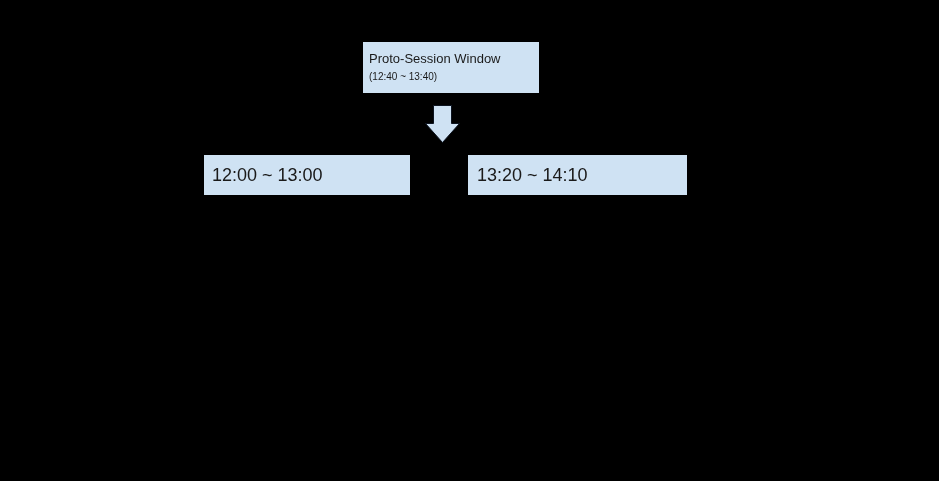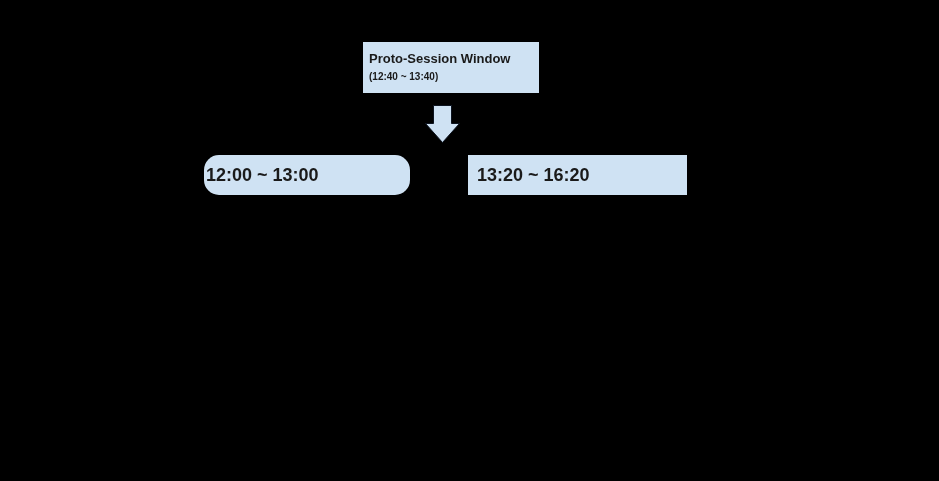--- a/index.html
+++ b/index.html
@@ -7,21 +7,20 @@
     padding: 0;
     background: #000000;
   }
   #canvas {
     position: relative;
     width: 820px;
     height: 481px;
     background: var(--canvas-bg, #000000);
     overflow: hidden;
     font-family: "Liberation Sans", sans-serif;
-    font-weight: bold;
   }
   .box {
     position: absolute;
     background: var(--box-fill, #cfe2f3);
     color: var(--box-text, #1a1a1a);
     box-sizing: border-box;
     display: flex;
     align-items: center;
   }
   #proto-box {
@@ -50,22 +49,21 @@
     top: 105px;
     width: 35px;
     height: 38px;
   }
   #segment-1 {
     left: 204px;
     top: 155px;
     width: 206px;
     height: 40px;
     font-size: 18px;
-    padding-left: 2px;
-    border-radius: 15px;
+    padding-left: 8px;
   }
   #segment-2 {
     left: 468px;
     top: 155px;
     width: 219px;
     height: 40px;
     font-size: 18px;
     padding-left: 9px;
   }
   #merged-box {
@@ -92,17 +90,17 @@
 
   <svg id="arrow-down" viewBox="0 0 35 38">
     <polygon points="8.5,0.5 26.5,0.5 26.5,18.5 34.5,18.5 17.5,37.5 0.5,18.5 8.5,18.5" fill="var(--arrow-fill, #cfe2f3)" stroke="var(--arrow-outline, #0d1420)" stroke-width="1"></polygon>
   </svg>
 
   <div class="box" id="segment-1">
     <span class="label">12:00 ~ 13:00</span>
   </div>
 
   <div class="box" id="segment-2">
-    <span class="label">13:20 ~ 16:20</span>
+    <span class="label">13:20 ~ 14:10</span>
   </div>
 
 
 </div>
 
 </body></html>

